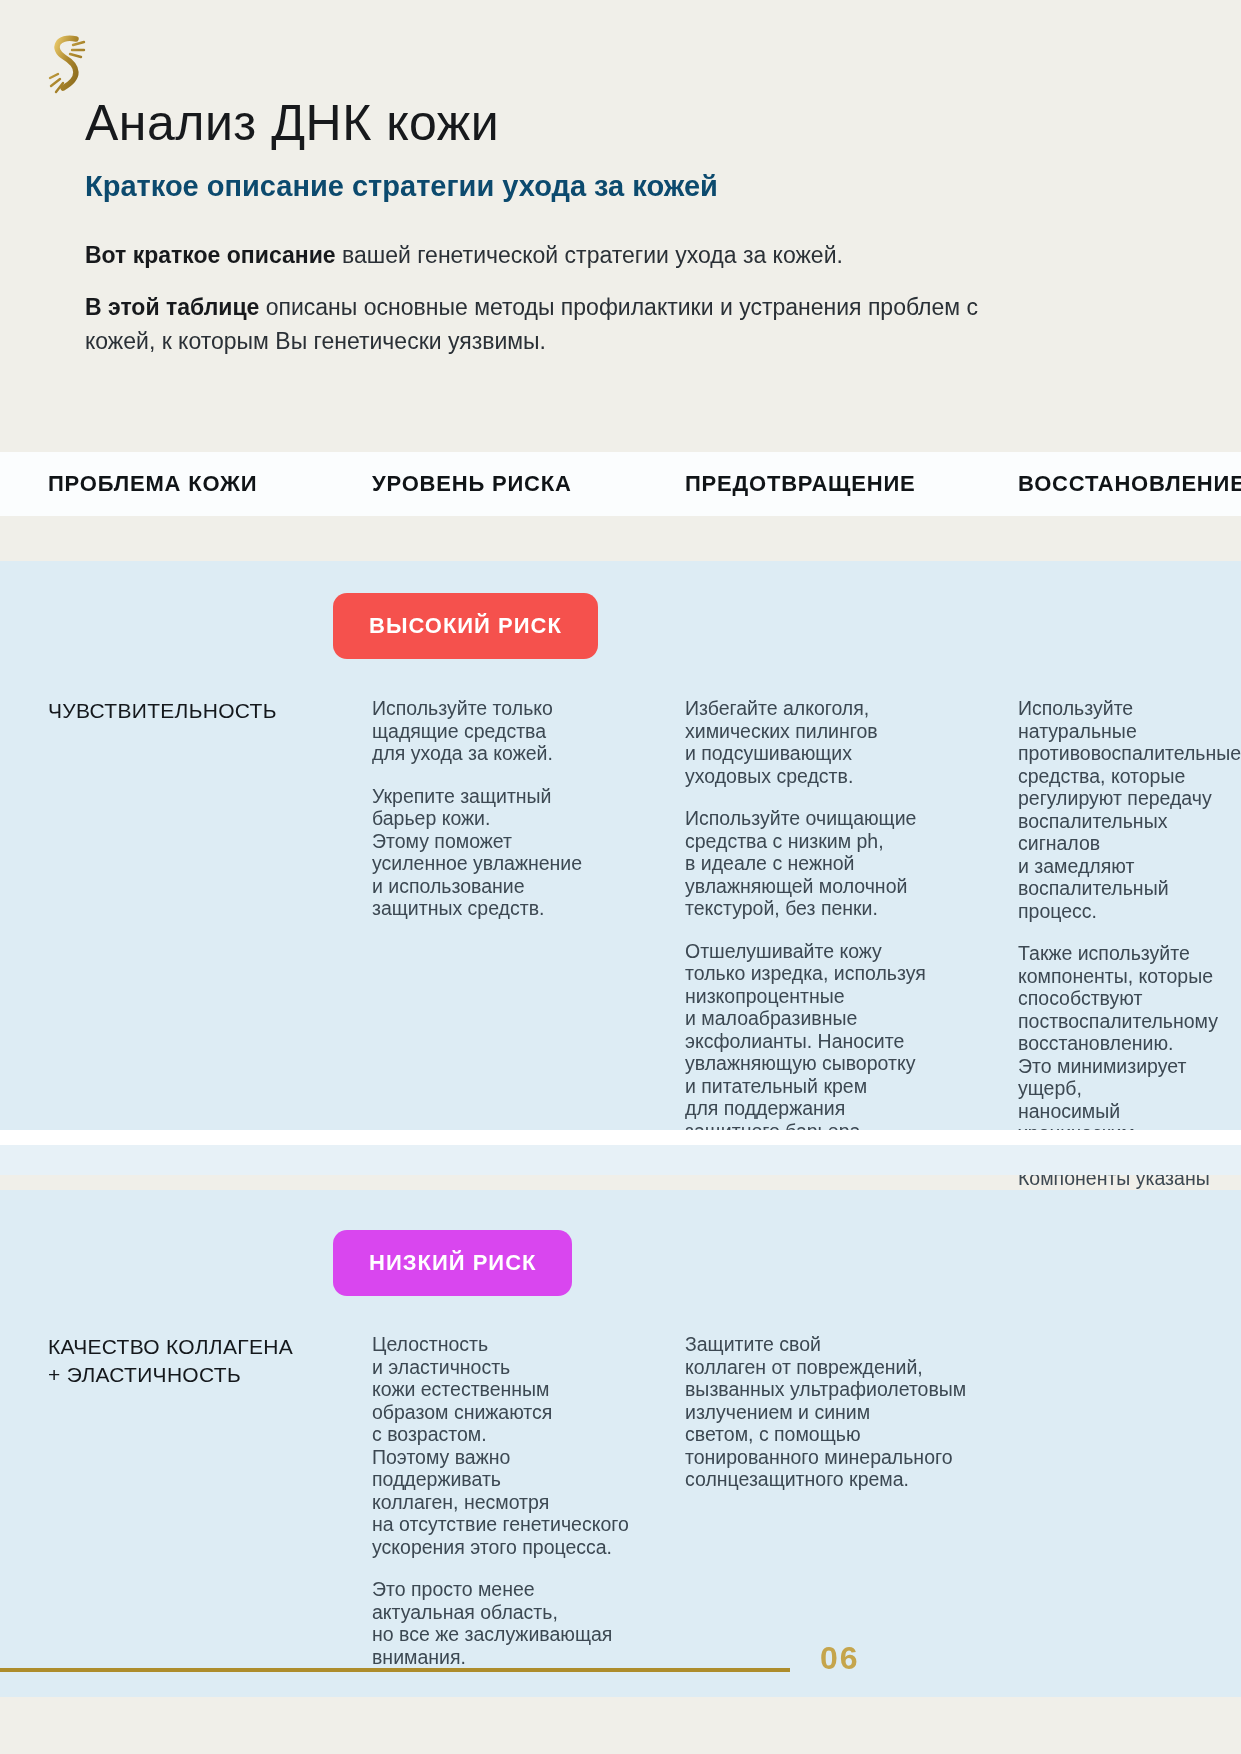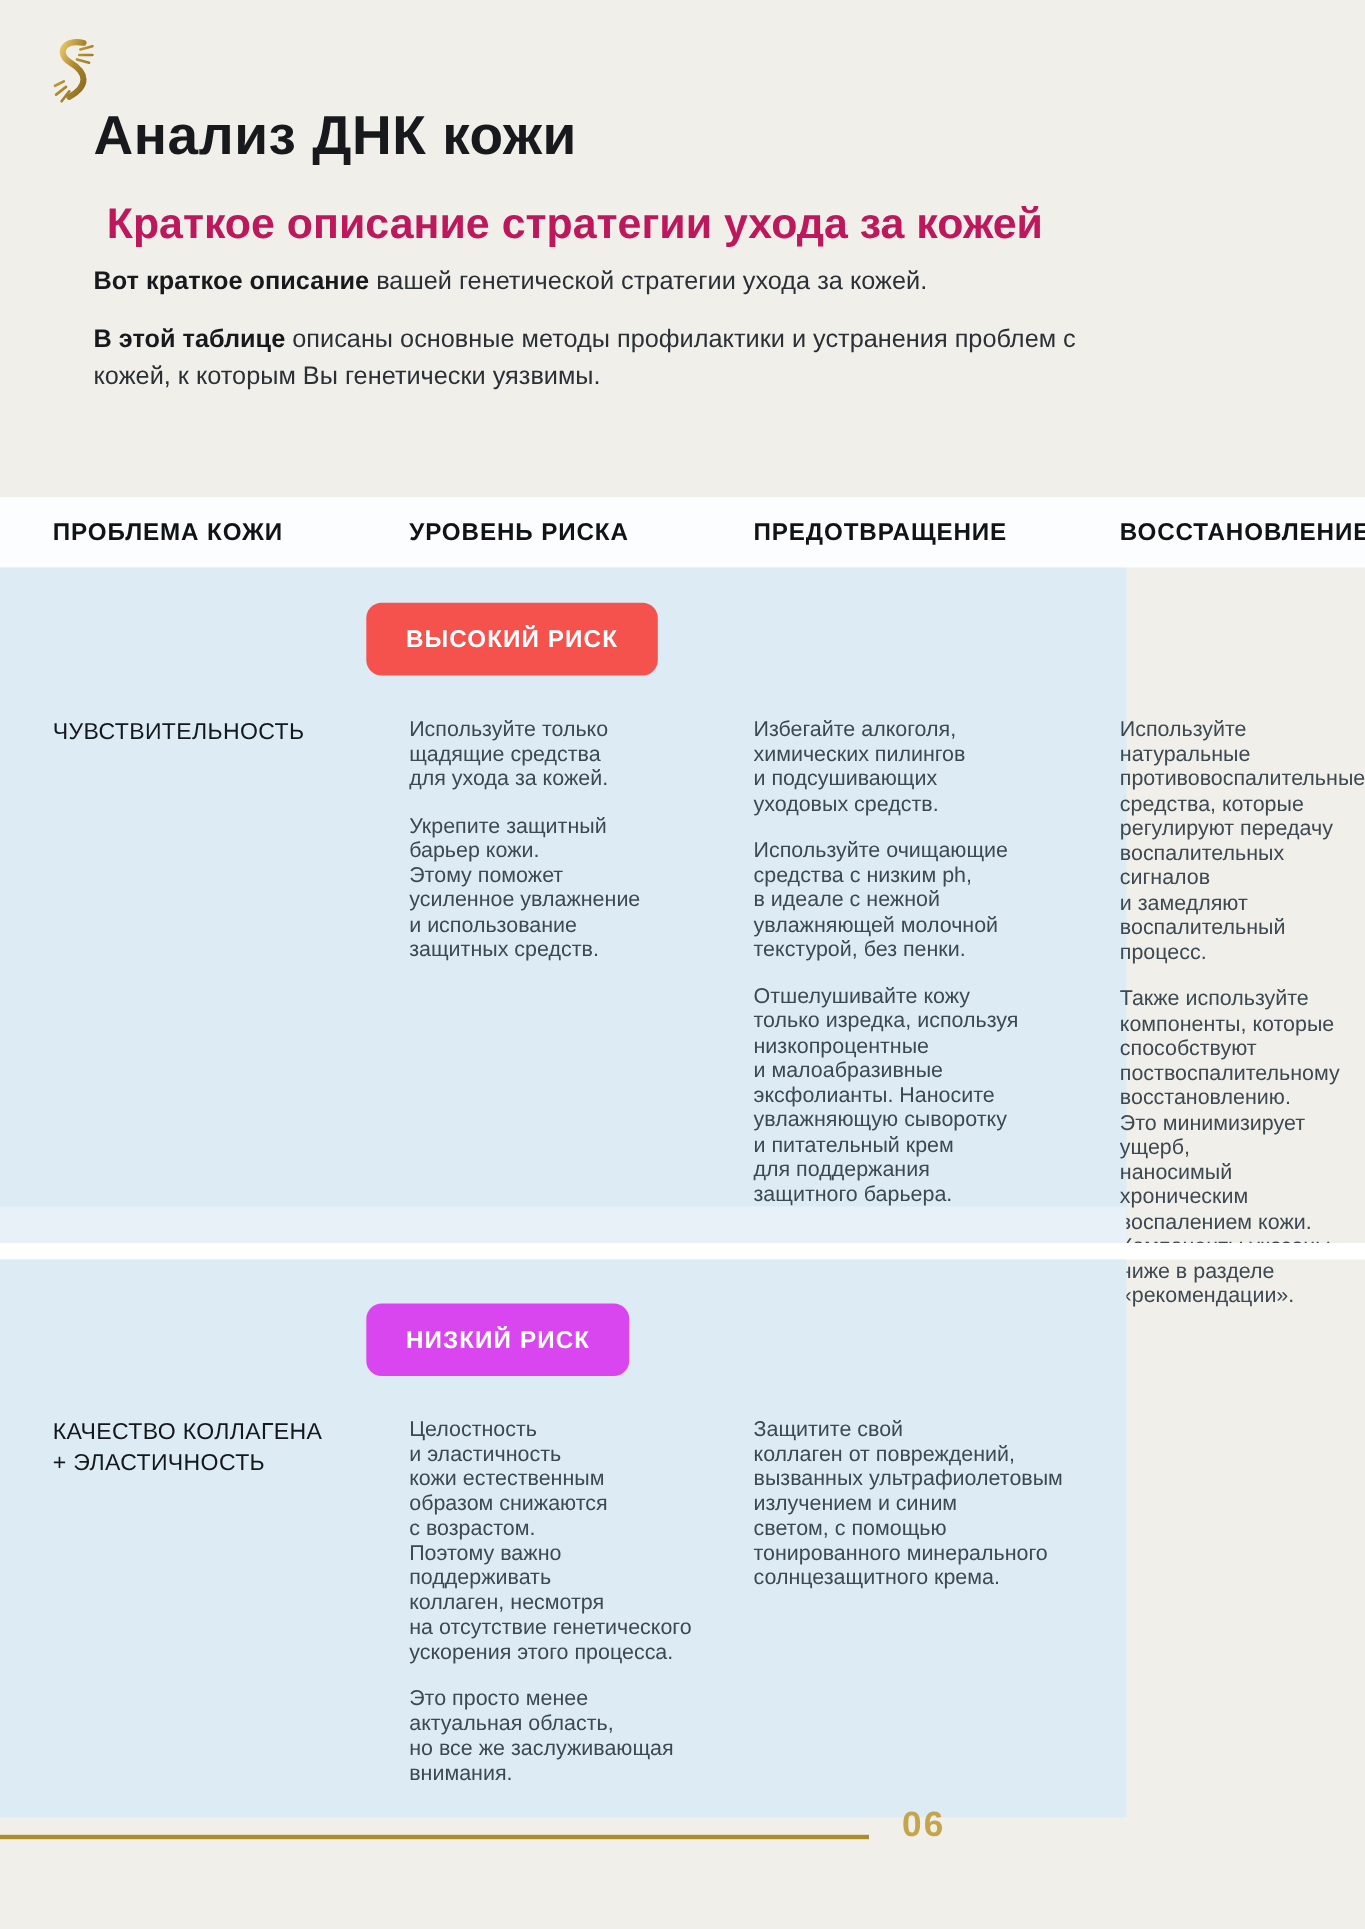--- a/index.html
+++ b/index.html
@@ -6,36 +6,36 @@
   body{background:#e6e6e0;}
   .page{
     position:relative; width:1241px; height:1754px; margin:0 auto;
     background:#f0efe9; overflow:hidden;
     font-family:"Liberation Sans","DejaVu Sans",sans-serif;
     -webkit-font-smoothing:antialiased;
   }
   
   .logo{position:absolute; left:42px; top:32px;}
   .page-title{position:absolute; left:85px; top:94px; margin:0;
-    font-size:50px; font-weight:bold; letter-spacing:.5px; color:#17191c;}
-  .page-subtitle{position:absolute; left:85px; top:170px; margin:12px;
-    font-size:39px; font-weight:bold; color:#be185d;}
+    font-size:50px; font-weight:normal; letter-spacing:.5px; color:#17191c;}
+  .page-subtitle{position:absolute; left:85px; top:170px; margin:0;
+    font-size:29px; font-weight:bold; color:#0c4a6e;}
   .intro{position:absolute; left:85px; margin:0; font-size:23px;
     line-height:34px; color:#2a3036; width:900px;}
   .intro .lead{font-weight:bold; color:#17191c;}
   .intro-1{top:238px;}
   .intro-2{top:290px;}
   
   .grid-cols{display:grid; grid-template-columns:300px 289px 309px auto;
     padding-left:48px; box-sizing:border-box;gap:24px;}
   .thead{position:absolute; top:452px; left:0; width:1241px; height:64px;
     background:#fbfdfe; align-items:center;}
   .th{font-size:22px; font-weight:bold; letter-spacing:.8px; color:#101417;}
-  .section{position:absolute; left:0; width:1024px; background:#ddecf4;
-    box-sizing:border-box;}
+  .section{position:absolute; left:0; width:1241px; background:#ddecf4;
+    box-sizing:border-box;margin-top:45px;}
   .section-1{top:516px; height:614px; padding-top:32px;}
   .section-2{top:1145px; height:507px; padding-top:40px;}
   .badge{display:inline-block; margin-left:333px; padding:0 36px; height:66px;
     line-height:66px; border-radius:14px; color:#ffffff; font-size:22px;
     font-weight:bold; letter-spacing:1px;}
   .row-grid{margin-top:38px;}
   .section-2 .row-grid{margin-top:37px;}
   .problem{font-size:21px; font-weight:normal; letter-spacing:.3px;
     color:#14181c; line-height:28px; white-space:pre-line; padding-right:20px;}
   .cell{padding-right:14px;}

